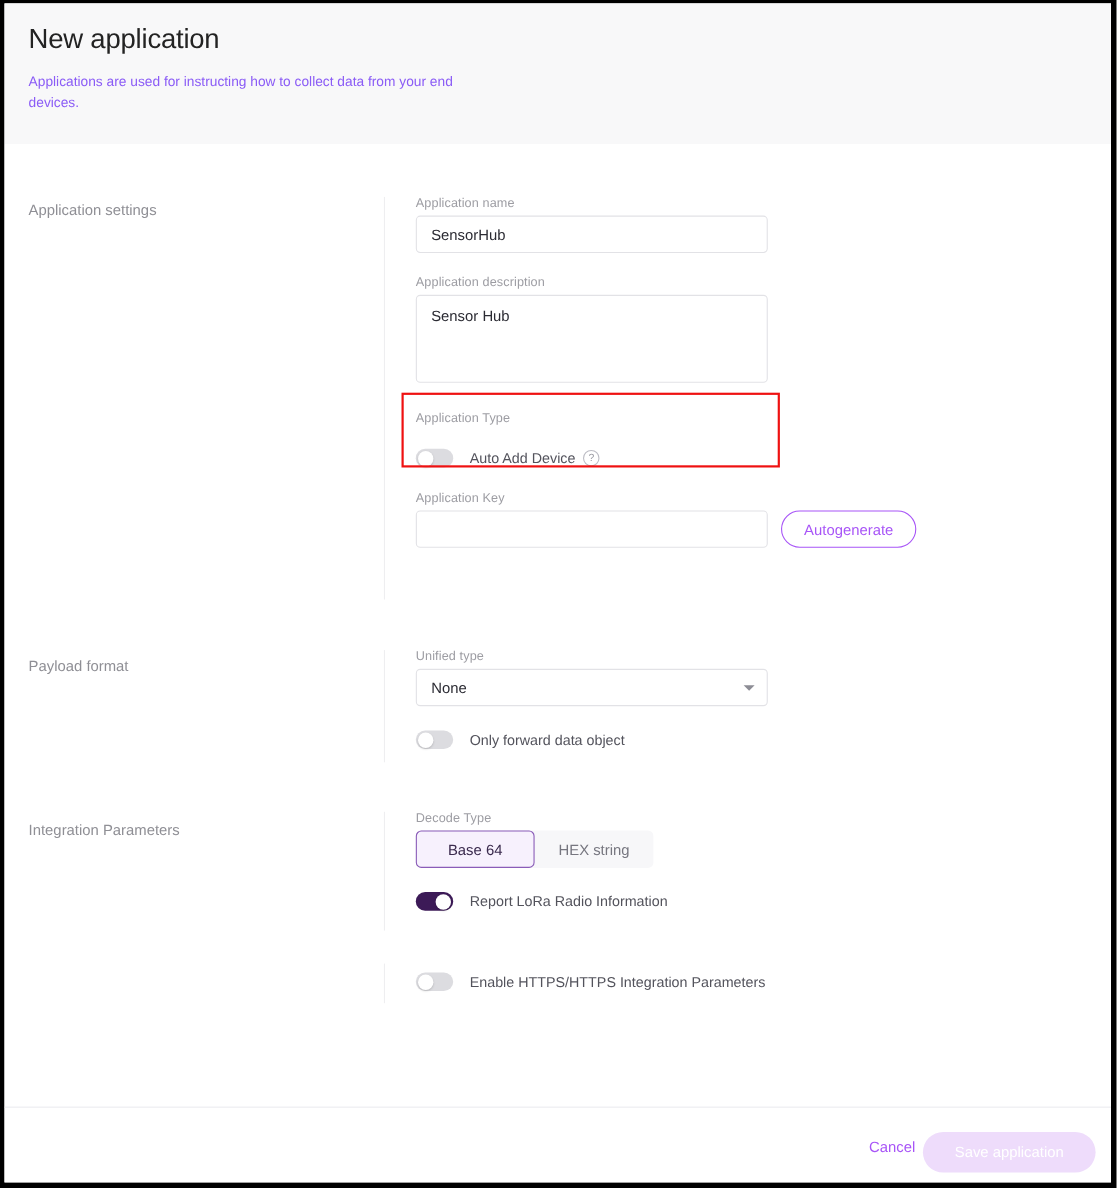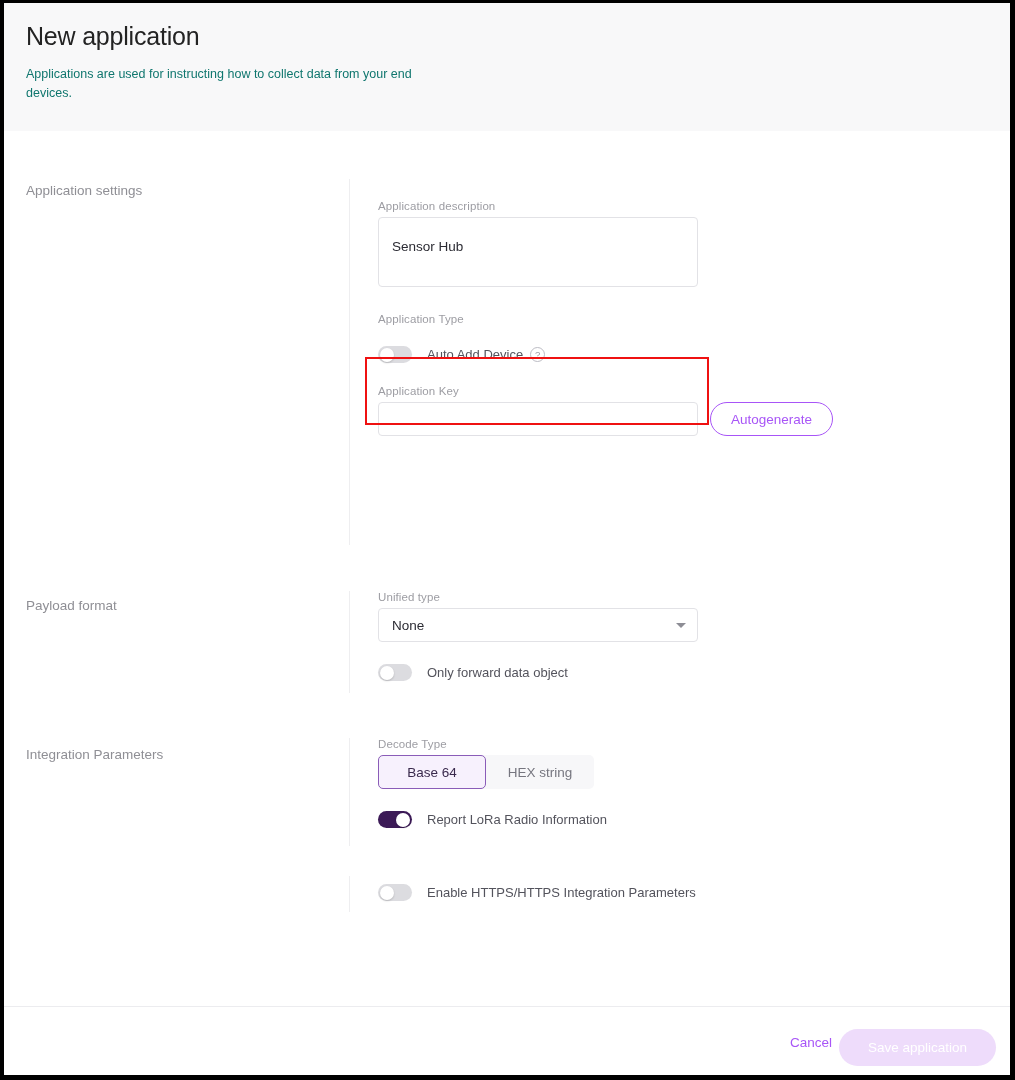--- a/index.html
+++ b/index.html
@@ -36,21 +36,21 @@
     font-size: 25px;
     font-weight: 400;
     color: #232323;
     letter-spacing: -0.2px;
     line-height: 34px;
   }
   .page-subtitle {
     margin-top: 12px;
     font-size: 12.5px;
     line-height: 19px;
-    color: #0f766e;
+    color: #8b5cf6;
     max-width: 400px;
     font-weight: 400;
   }
 
   
   .form-body {
     position: absolute;
     left: 0; top: 128px;
     width: 1006px;
     height: 875px;
@@ -98,25 +98,25 @@
     border-radius: 4px;
     background: #ffffff;
     padding: 0 13px;
     font-size: 13.5px;
     color: #2b2b33;
     font-family: "Liberation Sans", sans-serif;
     outline: none;
   }
   .text-area {
     width: 320px;
-    height: 70px;
+    height: 80px;
     border: 1px solid #e2e2e6;
     border-radius: 4px;
     background: #ffffff;
-    padding: 20px 13px;
+    padding: 10px 13px;
     font-size: 13.5px;
     color: #2b2b33;
     font-family: "Liberation Sans", sans-serif;
     resize: none;
     outline: none;
     line-height: 18px;
   }
 
   .select-wrap {
     position: relative;
@@ -290,20 +290,24 @@
   </div>
 
   <div class="form-body">
 
     <div class="section" style="top:0;height:440px;">
       <div class="section-label" style="top:52px;text-align:right;">Application settings</div>
       <div class="divider" style="top:48px;height:366px;"></div>
 
       <div class="fields" style="top:48px;">
 
+        <div>
+          <label class="field-label">Application name</label>
+          <input class="text-input" type="text" value="SensorHub" style="">
+        </div>
 
         <div style="margin-top:21px;">
           <label class="field-label">Application description</label>
           <textarea class="text-area" style="">Sensor Hub</textarea>
         </div>
 
         <div style="margin-top:22px;">
           <label class="field-label">Application Type</label>
         </div>
 

